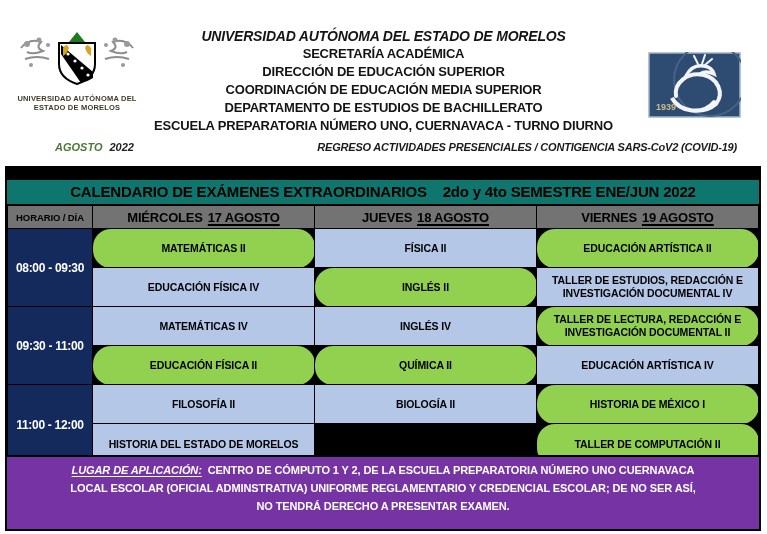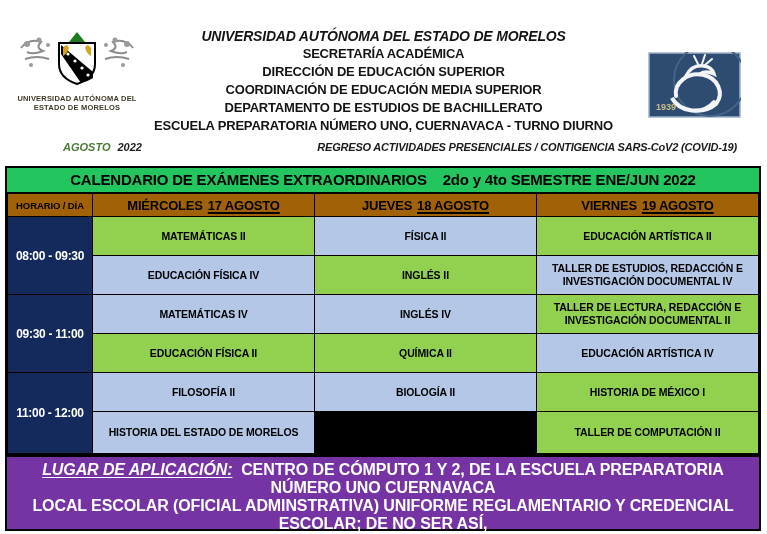--- a/index.html
+++ b/index.html
@@ -10,44 +10,44 @@
 
   
   .crest-block { position:absolute; left:12px; top:32px; width:130px; text-align:center; }
   .crest-caption { margin-top:5px; font-size:7.5px; font-weight:bold; color:#403b28; line-height:8.5px; letter-spacing:.2px; }
   .prepa-logo { position:absolute; right:26px; top:52px; }
 
   .head-center { position:absolute; left:120px; right:120px; top:27px; text-align:center; }
   .head-line { font-weight:bold; font-size:13px; line-height:18px; color:#141414; letter-spacing:-0.2px; }
   .head-line.univ { font-size:14px; font-style:italic; }
 
-  .subhead { position:absolute; top:141px; left:8px; right:0; display:flex; justify-content:space-between; padding:0 30px 0 55px; font-size:11px; font-weight:bold; font-style:italic; }
+  .subhead { position:absolute; top:141px; left:0; right:0; display:flex; justify-content:space-between; padding:0 30px 0 55px; font-size:11px; font-weight:bold; font-style:italic; }
   .month { color:#4E7938; }
   .year { color:#222; margin-left:7px; }
   .notice { color:#1b1b1b; letter-spacing:-0.2px; }
 
   
   .cal { position:absolute; left:5px; top:166px; width:756px; border:2.5px solid #000; background:#000; }
-  .cal-title { background:#22c55e; text-align:center; font-weight:bold; font-size:15px; letter-spacing:-0.2px; padding:3px 0 4px; border-bottom:1.5px solid #000; color:#000; }
+  .cal-title { background:#0f766e; text-align:center; font-weight:bold; font-size:15px; letter-spacing:-0.2px; padding:3px 0 4px; border-bottom:1.5px solid #000; color:#000;margin-top:12px; }
   table { border-collapse:collapse; width:100%; table-layout:fixed; }
   th, td { border:1.6px solid #000; text-align:center; vertical-align:middle; }
   col.c-time { width:85px; }
-  .hdr th { background:#a16207; height:23px; font-weight:bold; color:#000; }
+  .hdr th { background:#737373; height:23px; font-weight:bold; color:#000; }
   th.corner { font-size:9.5px; letter-spacing:-0.1px; }
   th.day { font-size:13px; letter-spacing:-0.2px; }
   th.day .dt { margin-left:5px; text-decoration:underline; text-decoration-thickness:1.5px; text-underline-offset:2px; }
   td.time { background:#14295C; color:#fff; font-weight:bold; font-size:12px; letter-spacing:-0.3px; }
   td.subject { font-weight:bold; font-size:10.5px; color:#000; height:39px; padding:2px 8px; line-height:13px; letter-spacing:-0.1px; }
-  td.subject[data-color="green"] { background:#92D050; }
+  td.subject[data-color="green"] { background:#92D050;border-radius:18px; }
   td.subject[data-color="blue"]  { background:#B4C7E7; }
   td.subject[data-color="black"] { background:#000; }
   tr.last td.subject { height:42px; }
 
   
-  .footer-box { position:absolute; left:5px; top:455px; width:756px; height:76px; background:#7633A4; border:2.5px solid #000; color:#fff; text-align:center; font-weight:bold; font-size:16px; line-height:18px; padding-top:4px; letter-spacing:-0.1px; }
+  .footer-box { position:absolute; left:5px; top:455px; width:756px; height:76px; background:#7633A4; border:2.5px solid #000; color:#fff; text-align:center; font-weight:bold; font-size:11px; line-height:18px; padding-top:4px; letter-spacing:-0.1px; }
   .footer-box .lbl { font-style:italic; text-decoration:underline; text-underline-offset:2px; }
 
   svg text { font-family:"Liberation Sans", sans-serif; }
 </style>
 </head>
 <body>
 
 <div class="page">
 
   <div class="crest-block">

